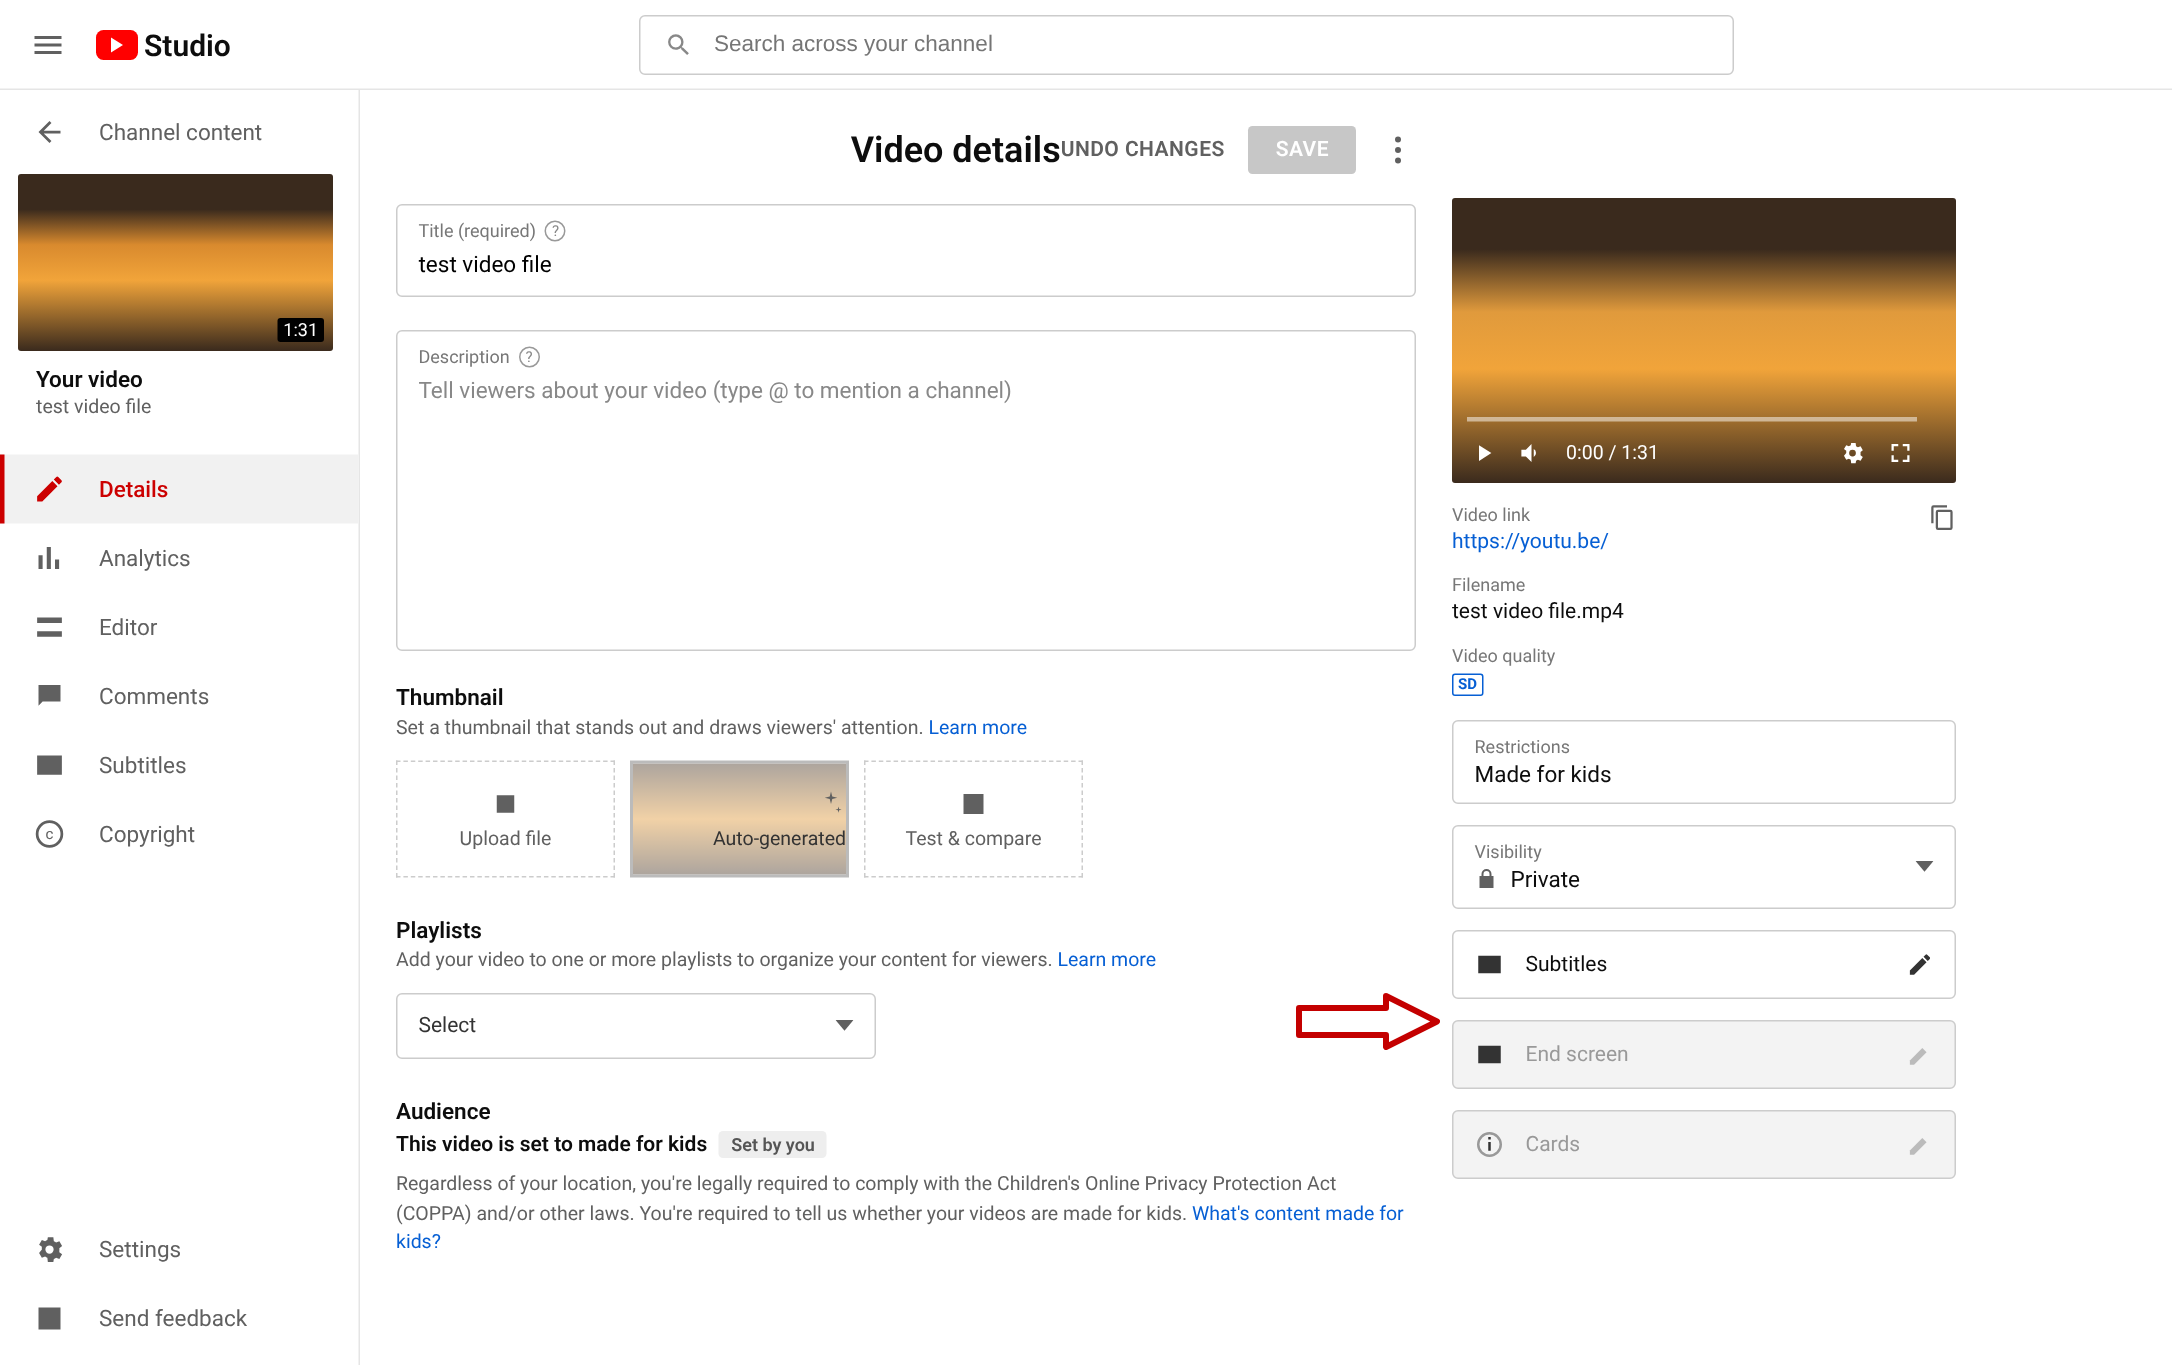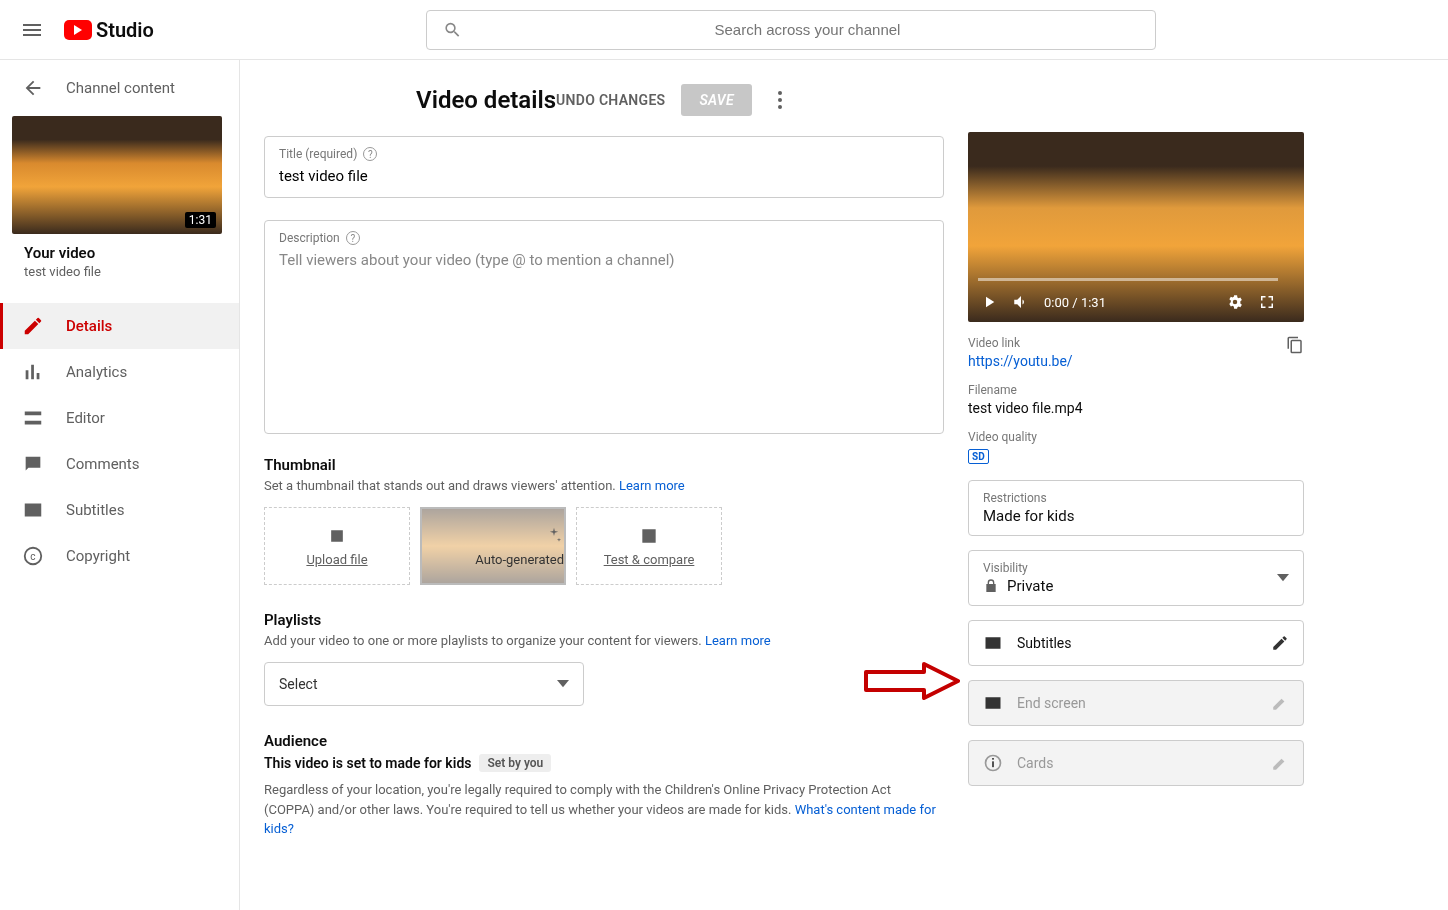--- a/index.html
+++ b/index.html
@@ -8,21 +8,21 @@
 
 .header { height: 60px; display: flex; align-items: center; padding: 0 20px; border-bottom: 1px solid #e5e5e5; }
 .hamburger { width: 24px; height: 24px; cursor: pointer; margin-right: 20px; }
 .hamburger svg { width:100%; height:100%; fill:#606060;}
 .logo { display: flex; align-items: center; font-weight: 600; font-size: 20px; }
 .logo-icon{ width:28px; height:20px; background:#ff0000; border-radius:5px; position:relative; margin-right:4px; display:flex; align-items:center; justify-content:center;}
 .logo-icon::after{content:''; border-left:8px solid #fff; border-top:5px solid transparent; border-bottom:5px solid transparent;}
 .search-wrap { flex:1; display:flex; justify-content:center;}
 .search-box { width: 730px; height: 40px; border: 1px solid #ccc; border-radius: 4px; display:flex; align-items:center; padding:0 16px; color:#888;}
 .search-box svg{width:20px;height:20px;fill:#888;margin-right:14px;}
-.search-box input{border:none;outline:none;font-size:15px;width:100%;color:#000000;text-align:center;}
+.search-box input{border:none;outline:none;font-size:15px;width:100%;color:#000000;}
 
 
 .layout{ display:flex; height: calc(910px - 60px);}
 .sidebar{ width:240px; border-right:1px solid #e5e5e5; display:flex; flex-direction:column;}
 .back-row{ display:flex; align-items:center; height:56px; padding:0 22px; color:#606060; font-size:15px;}
 .back-row svg{width:22px;height:22px;fill:#606060;margin-right:22px;}
 .thumb-block{ padding:0 12px 14px;}
 .thumb{ width:210px; height:118px; background:linear-gradient(#3a2a1d 0%,#3a2a1d 20%, #d98a2e 40%, #f1a43a 60%, #3a2a1d 100%); border-radius:2px; position:relative;}
 .thumb .dur{ position:absolute; right:6px; bottom:6px; background:#000; color:#fff; font-size:12px; padding:1px 4px; border-radius:2px;}
 .yv{ font-weight:600; margin:10px 0 2px 12px; font-size:15px;}
@@ -32,40 +32,40 @@
 .nav-item{ display:flex; align-items:center; height:46px; padding:0 22px; color:#606060; cursor:pointer; font-size:15px;}
 .nav-item svg{ width:22px; height:22px; fill:#606060; margin-right:22px;}
 .nav-item.active{ background:#f1f1f1; color:#cc0000; font-weight:500; border-left:3px solid #cc0000; padding-left:19px;}
 .nav-item.active svg{ fill:#cc0000;}
 
 .foot-nav{ border-top:0; padding-bottom:8px;}
 
 
 .main{ flex:1; padding: 24px 24px 0 24px; display:flex; gap:24px; overflow:auto;}
 .details-col{ flex:1; max-width:680px;}
-.page-head{ display:flex; align-items:center; justify-content:center; margin-bottom:20px;}
+.page-head{ display:flex; align-items:center; justify-content:flex-end; margin-bottom:20px;}
 .page-title{ font-size:24px; font-weight:600;}
 .head-actions{ display:flex; align-items:center; gap:16px;}
 .btn-text{ color:#606060; font-weight:600; font-size:14px; letter-spacing:0.3px; cursor:pointer;}
-.btn-save{ background:#c7c7c7; color:#fff; padding:8px 18px; border-radius:3px; font-weight:600; font-size:14px; letter-spacing:0.3px;font-style:italic;}
+.btn-save{ background:#c7c7c7; color:#fff; padding:8px 18px; border-radius:3px; font-weight:600; font-size:14px; letter-spacing:0.3px;}
 .kebab{ width:24px; height:24px; cursor:pointer;}
 .kebab svg{fill:#606060;}
 
 .field{ border:1px solid #ccc; border-radius:4px; padding:10px 14px 12px; margin-bottom:22px;}
 .field-label{ font-size:12px; color:#777; display:flex; align-items:center; gap:6px;}
 .help-ic{ width:14px;height:14px;border:1px solid #999;border-radius:50%;display:inline-flex;align-items:center;justify-content:center;font-size:10px;color:#888;}
 .field input, .field textarea{ width:100%; border:none; outline:none; font-size:15px; margin-top:6px; resize:none; font-family:inherit;}
 .placeholder{ color:#888; font-size:15px; margin-top:6px;}
 
 .section-h{ font-size:15px; font-weight:600; margin-bottom:4px;}
 .section-sub{ font-size:13px; color:#606060; margin-bottom:14px;}
 .link{ color:#065fd4; cursor:pointer;}
 
 .thumb-opts{ display:flex; gap:10px; margin-bottom:26px;}
-.thumb-opt{ width:146px; height:78px; border:1px dashed #ccc; display:flex; flex-direction:column; align-items:center; justify-content:center; color:#606060; font-size:13px; gap:6px; cursor:pointer;text-decoration:underline;}
+.thumb-opt{ width:146px; height:78px; border:1px dashed #ccc; display:flex; flex-direction:column; align-items:center; justify-content:center; color:#606060; font-size:13px; gap:6px; cursor:pointer;}
 .thumb-opt.auto{ background:linear-gradient(#4a3828,#e09a3c,#4a3828); border:2px solid #bbb; position:relative; color:#333;}
 .thumb-opt.auto .overlay{ position:absolute; inset:0; background:rgba(255,255,255,0.55); display:flex;flex-direction:column;align-items:flex-end;justify-content:center;gap:6px;}
 .thumb-opt svg{width:20px;height:20px;fill:#606060;}
 
 .select-box{ width:320px; height:44px; border:1px solid #ccc; border-radius:4px; display:flex; align-items:center; justify-content:space-between; padding:0 14px; color:#333; margin-bottom:26px; cursor:pointer;}
 .select-box svg{width:12px;fill:#606060;}
 
 .chip{ background:#eee; font-size:12px; color:#555; padding:2px 8px; border-radius:3px; margin-left:8px;}
 .aud-line{ font-size:14px; font-weight:600; display:flex;align-items:center; margin-bottom:8px;}
 .aud-text{ font-size:13px; color:#606060; line-height:1.5;}
@@ -172,20 +172,34 @@
             <path d="M3 5h18v14H3zM6 14h5v2H6zm7 0h5v2h-5zM6 10h8v2H6z"></path>
           </svg>
         <span>Subtitles</span>
       </div>
       <div class="nav-item">
         <svg viewBox="0 0 24 24">
             <circle cx="12" cy="12" r="9" fill="none" stroke="#606060" stroke-width="2"></circle>
             <text x="12" y="16" text-anchor="middle" font-size="11" fill="#606060">c</text>
           </svg>
         <span>Copyright</span>
+      </div>
+    </div>
+    <div class="foot-nav">
+      <div class="nav-item">
+        <svg viewBox="0 0 24 24">
+            <path d="M19.14 12.94a7.14 7.14 0 000-1.88l2.03-1.58-2-3.46-2.39.96a7.03 7.03 0 00-1.62-.94L14.8 3h-4l-.36 2.04c-.58.23-1.12.55-1.62.94l-2.39-.96-2 3.46 2.03 1.58a7.14 7.14 0 000 1.88L4.43 14.5l2 3.46 2.39-.96c.5.39 1.04.71 1.62.94L10.8 21h4l.36-2.04c.58-.23 1.12-.55 1.62-.94l2.39.96 2-3.46-2.03-1.58zM12 15a3 3 0 110-6 3 3 0 010 6z"></path>
+          </svg>
+        <span>Settings</span>
+      </div>
+      <div class="nav-item">
+        <svg viewBox="0 0 24 24">
+            <path d="M4 4h16v16H4zM11 7h2v6h-2zm0 8h2v2h-2z"></path>
+          </svg>
+        <span>Send feedback</span>
       </div>
     </div>
   </div>
 
   <div class="main">
     <div class="details-col">
       <div class="page-head">
         <div class="page-title">Video details</div>
         <div class="head-actions">
           <span class="btn-text">UNDO CHANGES</span>

